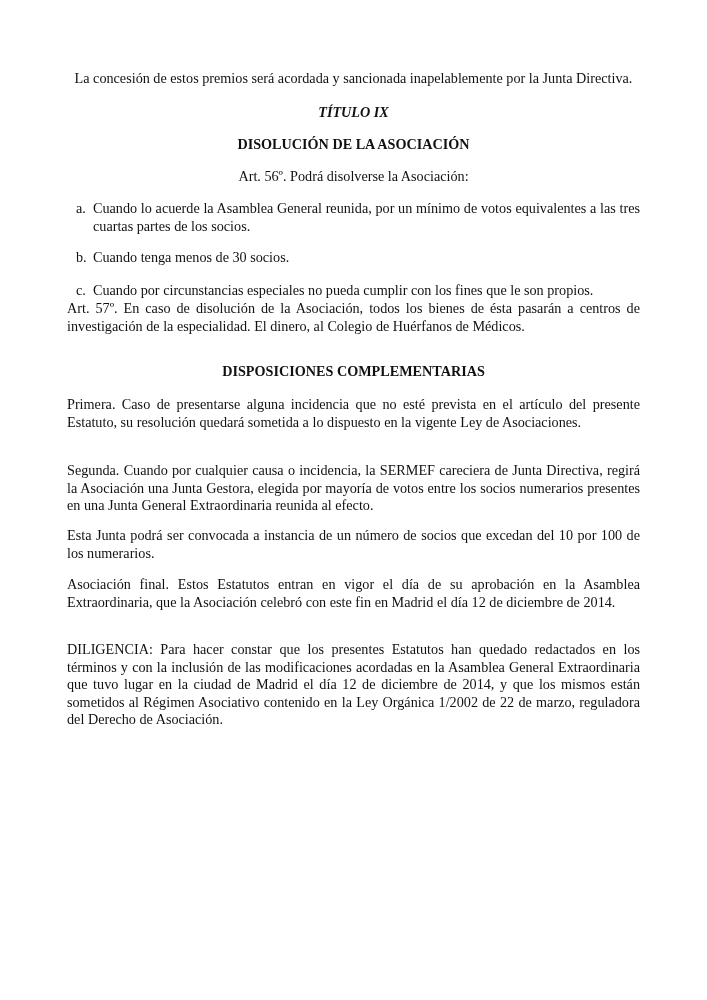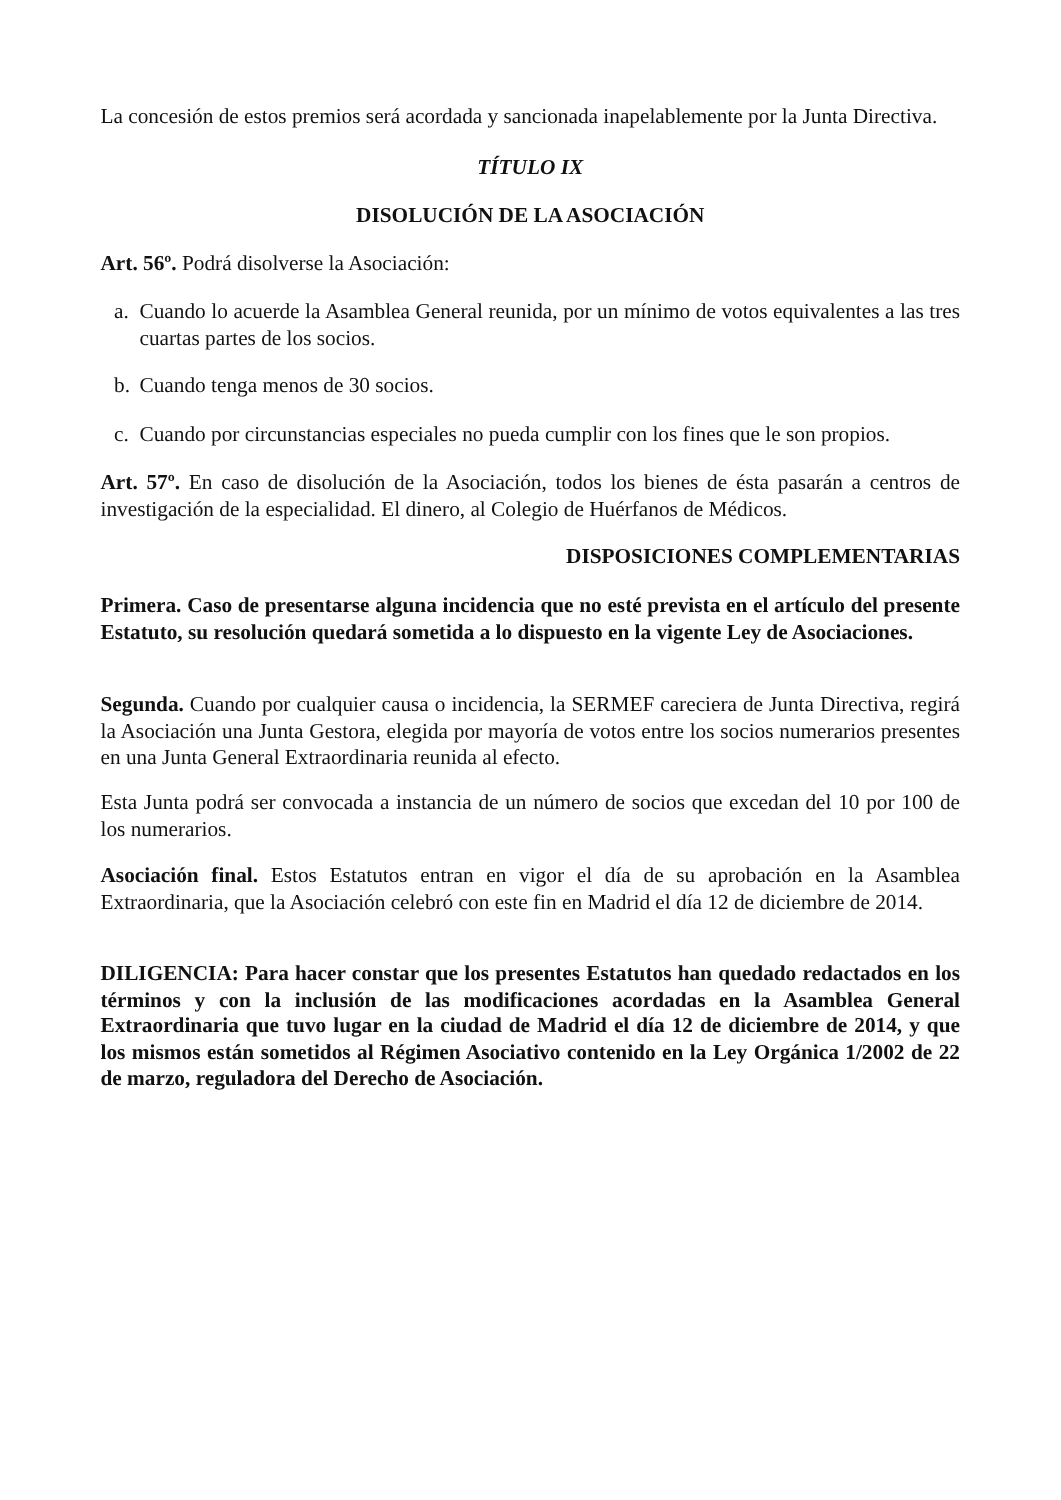--- a/index.html
+++ b/index.html
@@ -6,23 +6,23 @@
   body {
     width: 707px; height: 1000px; overflow: hidden; position: relative;
     font-family: "Liberation Serif", "DejaVu Serif", serif;
     color: #111111;
   }
   .page {
     position: absolute; left: 67px; top: 0; width: 573px;
     font-size: 14.2px; line-height: 17.5px;
   }
   .p { position: absolute; left: 0; width: 573px; margin: 0; text-align: justify; }
-  .p.noj { text-align: left; }
+  .p.noj { text-align: center; }
   .center { position: absolute; left: 0; width: 573px; text-align: center; font-weight: bold; margin: 0; }
-  .b { font-weight: bold; }
+  .b { font-weight: normal; }
   .li { position: absolute; left: 9px; width: 564px; margin: 0; }
   .li .marker { position: absolute; left: 0; top: 0; }
   .li .txt { display: block; margin-left: 17px; text-align: justify; }
 </style>
 </head>
 <body>
 
 <div class="page">
 
   <p class="p noj" style="top:70px;">La concesión de estos premios será acordada y sancionada inapelablemente por la Junta Directiva.</p>
@@ -43,25 +43,25 @@
   <div class="li" style="top:249px;">
     <span class="marker">b.</span>
     <span class="txt">Cuando tenga menos de 30 socios.</span>
   </div>
 
   <div class="li" style="top:282px;">
     <span class="marker">c.</span>
     <span class="txt">Cuando por circunstancias especiales no pueda cumplir con los fines que le son propios.</span>
   </div>
 
-  <p class="p" style="top:314px;">
+  <p class="p" style="top:300px;">
     <span class="b">Art. 57º.</span><span> En caso de disolución de la Asociación, todos los bienes de ésta pasarán a centros de investigación de la especialidad. El dinero, al Colegio de Huérfanos de Médicos.</span>
   </p>
 
-  <p class="center" style="top:363px;text-align:right;">DISPOSICIONES COMPLEMENTARIAS</p>
+  <p class="center" style="top:363px;">DISPOSICIONES COMPLEMENTARIAS</p>
 
   <p class="p b" style="top:396px;">Primera. Caso de presentarse alguna incidencia que no esté prevista en el artículo del presente Estatuto, su resolución quedará sometida a lo dispuesto en la vigente Ley de Asociaciones.</p>
 
   <p class="p" style="top:462px;">
     <span class="b">Segunda.</span><span> Cuando por cualquier causa o incidencia, la SERMEF careciera de Junta Directiva, regirá la Asociación una Junta Gestora, elegida por mayoría de votos entre los socios numerarios presentes en una Junta General Extraordinaria reunida al efecto.</span>
   </p>
 
   <p class="p" style="top:527px;">Esta Junta podrá ser convocada a instancia de un número de socios que excedan del 10 por 100 de los numerarios.</p>
 
   <p class="p" style="top:576px;">

